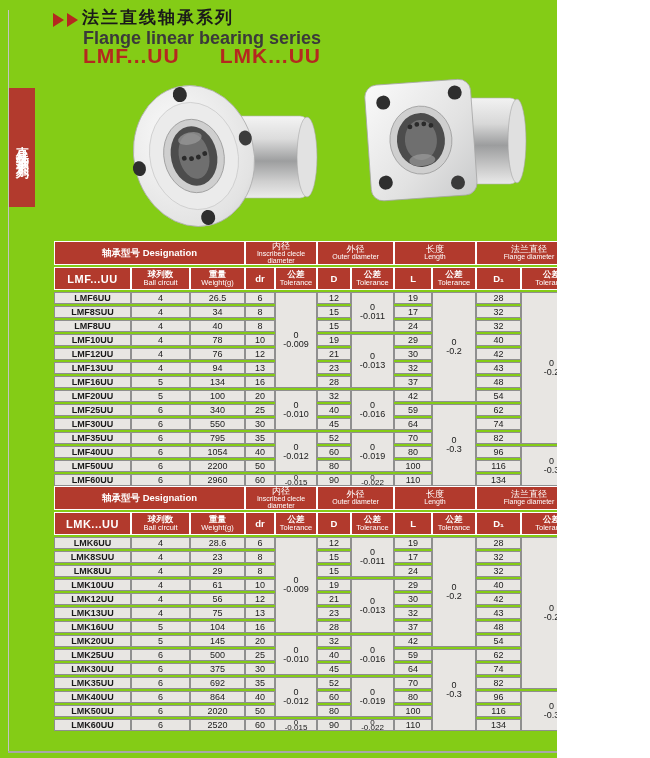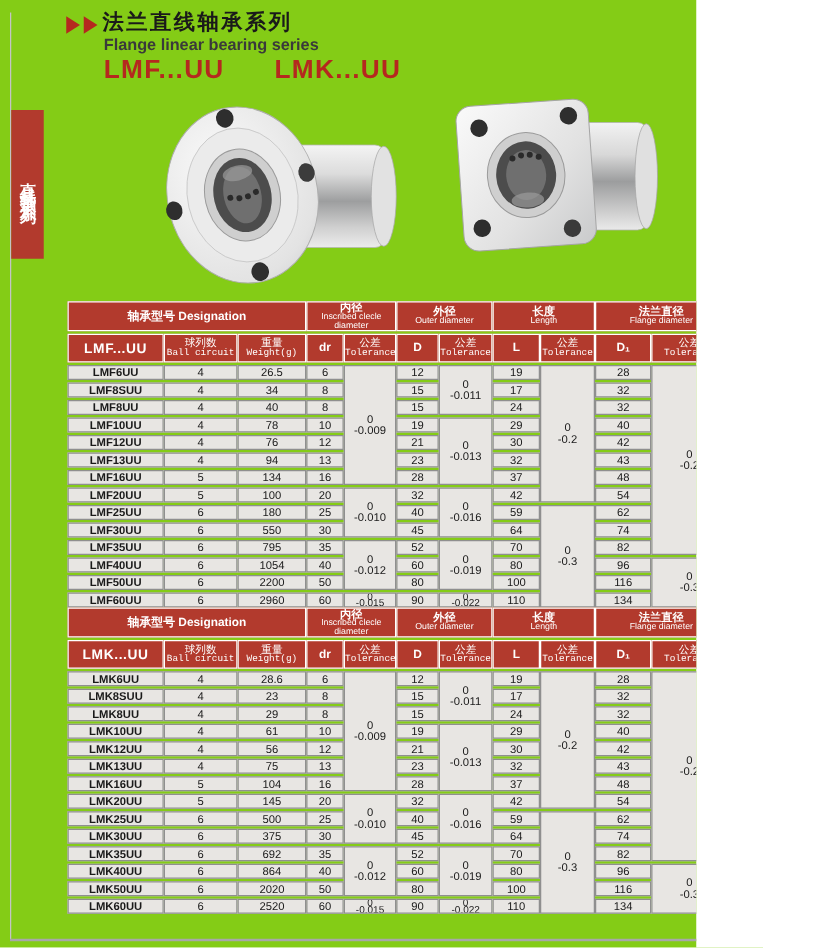--- a/index.html
+++ b/index.html
@@ -3,44 +3,44 @@
 <meta charset="utf-8">
 <style>
   html,body{margin:0;padding:0;background:#fff;}
   #page{position:relative;width:557px;height:758px;background:#84cc16;overflow:hidden;
         font-family:"Liberation Sans","DejaVu Sans",sans-serif;}
   .gline{position:absolute;background:#c4c4c4;}
   
   .arrows{position:absolute;left:53px;top:13px;display:flex;gap:3px;}
   .tri{width:0;height:0;border-left:11px solid #b5281f;border-top:7px solid transparent;border-bottom:7px solid transparent;}
   .cn-title{position:absolute;left:82px;top:6px;font-size:17px;font-weight:bold;color:#1a1a1a;letter-spacing:2px;}
-  .en-title{position:absolute;left:83px;top:28px;font-size:13px;font-weight:bold;color:#3a3a3a;}
+  .en-title{position:absolute;left:83px;top:28px;font-size:18px;font-weight:bold;color:#3a3a3a;}
   .series-title{position:absolute;left:83px;top:44px;font-size:21px;font-weight:bold;color:#b5281f;letter-spacing:1px;}
   .series-title span{margin-right:40px;}
   
   .side-tab{position:absolute;left:9px;top:88px;width:26px;height:119px;background:#b23a2d;
             color:#fff;display:flex;align-items:center;justify-content:center;
             writing-mode:vertical-rl;text-orientation:upright;font-size:13px;font-weight:bold;letter-spacing:4px;}
   
   .photo{position:absolute;}
   
   .note{position:absolute;left:45px;top:454px;width:565px;font-size:10px;line-height:13.5px;color:#111;font-weight:bold;}
   
   .table-wrap{position:absolute;left:54px;width:528px;}
   table.spec{border-collapse:separate;border-spacing:0 2px;table-layout:fixed;width:528px;}
   table.spec th,table.spec td{padding:0;text-align:center;vertical-align:middle;overflow:hidden;}
   table.spec thead th{background:#b23a2d;color:#fff;border:1px solid #fff;font-weight:normal;}
   table.spec thead tr.r1 th{height:17px;}
   table.spec thead tr.r2 th{height:21px;}
   .hd-designation{font-size:9.5px;font-weight:bold !important;}
-  .grp .cn{font-size:9px;font-weight:bold;line-height:9px;}
+  .grp .cn{font-size:9px;font-weight:normal;line-height:9px;}
   .grp .en{font-size:7px;line-height:6.5px;}
   .model-label{font-size:11px;font-weight:bold !important;letter-spacing:.5px;}
-  .two .cn{font-size:8.5px;font-weight:normal;line-height:9px;}
-  .two .en{font-size:7.5px;line-height:8px;font-family:Liberation Mono, monospace;}
+  .two .cn{font-size:8.5px;font-weight:bold;line-height:9px;}
+  .two .en{font-size:7.5px;line-height:8px;}
   .vlab{font-size:9.5px;font-weight:bold !important;}
   table.spec tbody td{background:#e8e6e3;border:1px solid #8f8f8f;font-size:9px;color:#1a1a1a;height:10px;}
   td.model{font-weight:bold;color:#222;}
   td.tolcell .tol span{display:block;line-height:9px;}
   td.tolcell.tight .tol span{line-height:5px;font-size:8px;}
 </style>
 </head>
 <body>
 
 <div id="page">
@@ -332,21 +332,21 @@
                 <span>0</span>
                 <span>-0.016</span>
               </div>
             </td>
             <td>42</td>
             <td>54</td>
           </tr>
           <tr>
             <td class="model">LMF25UU</td>
             <td>6</td>
-            <td>180</td>
+            <td>340</td>
             <td>25</td>
             <td>40</td>
             <td>59</td>
             <td class="tolcell" rowspan="6">
               <div class="tol">
                 <span>0</span>
                 <span>-0.3</span>
               </div>
             </td>
             <td>62</td>

